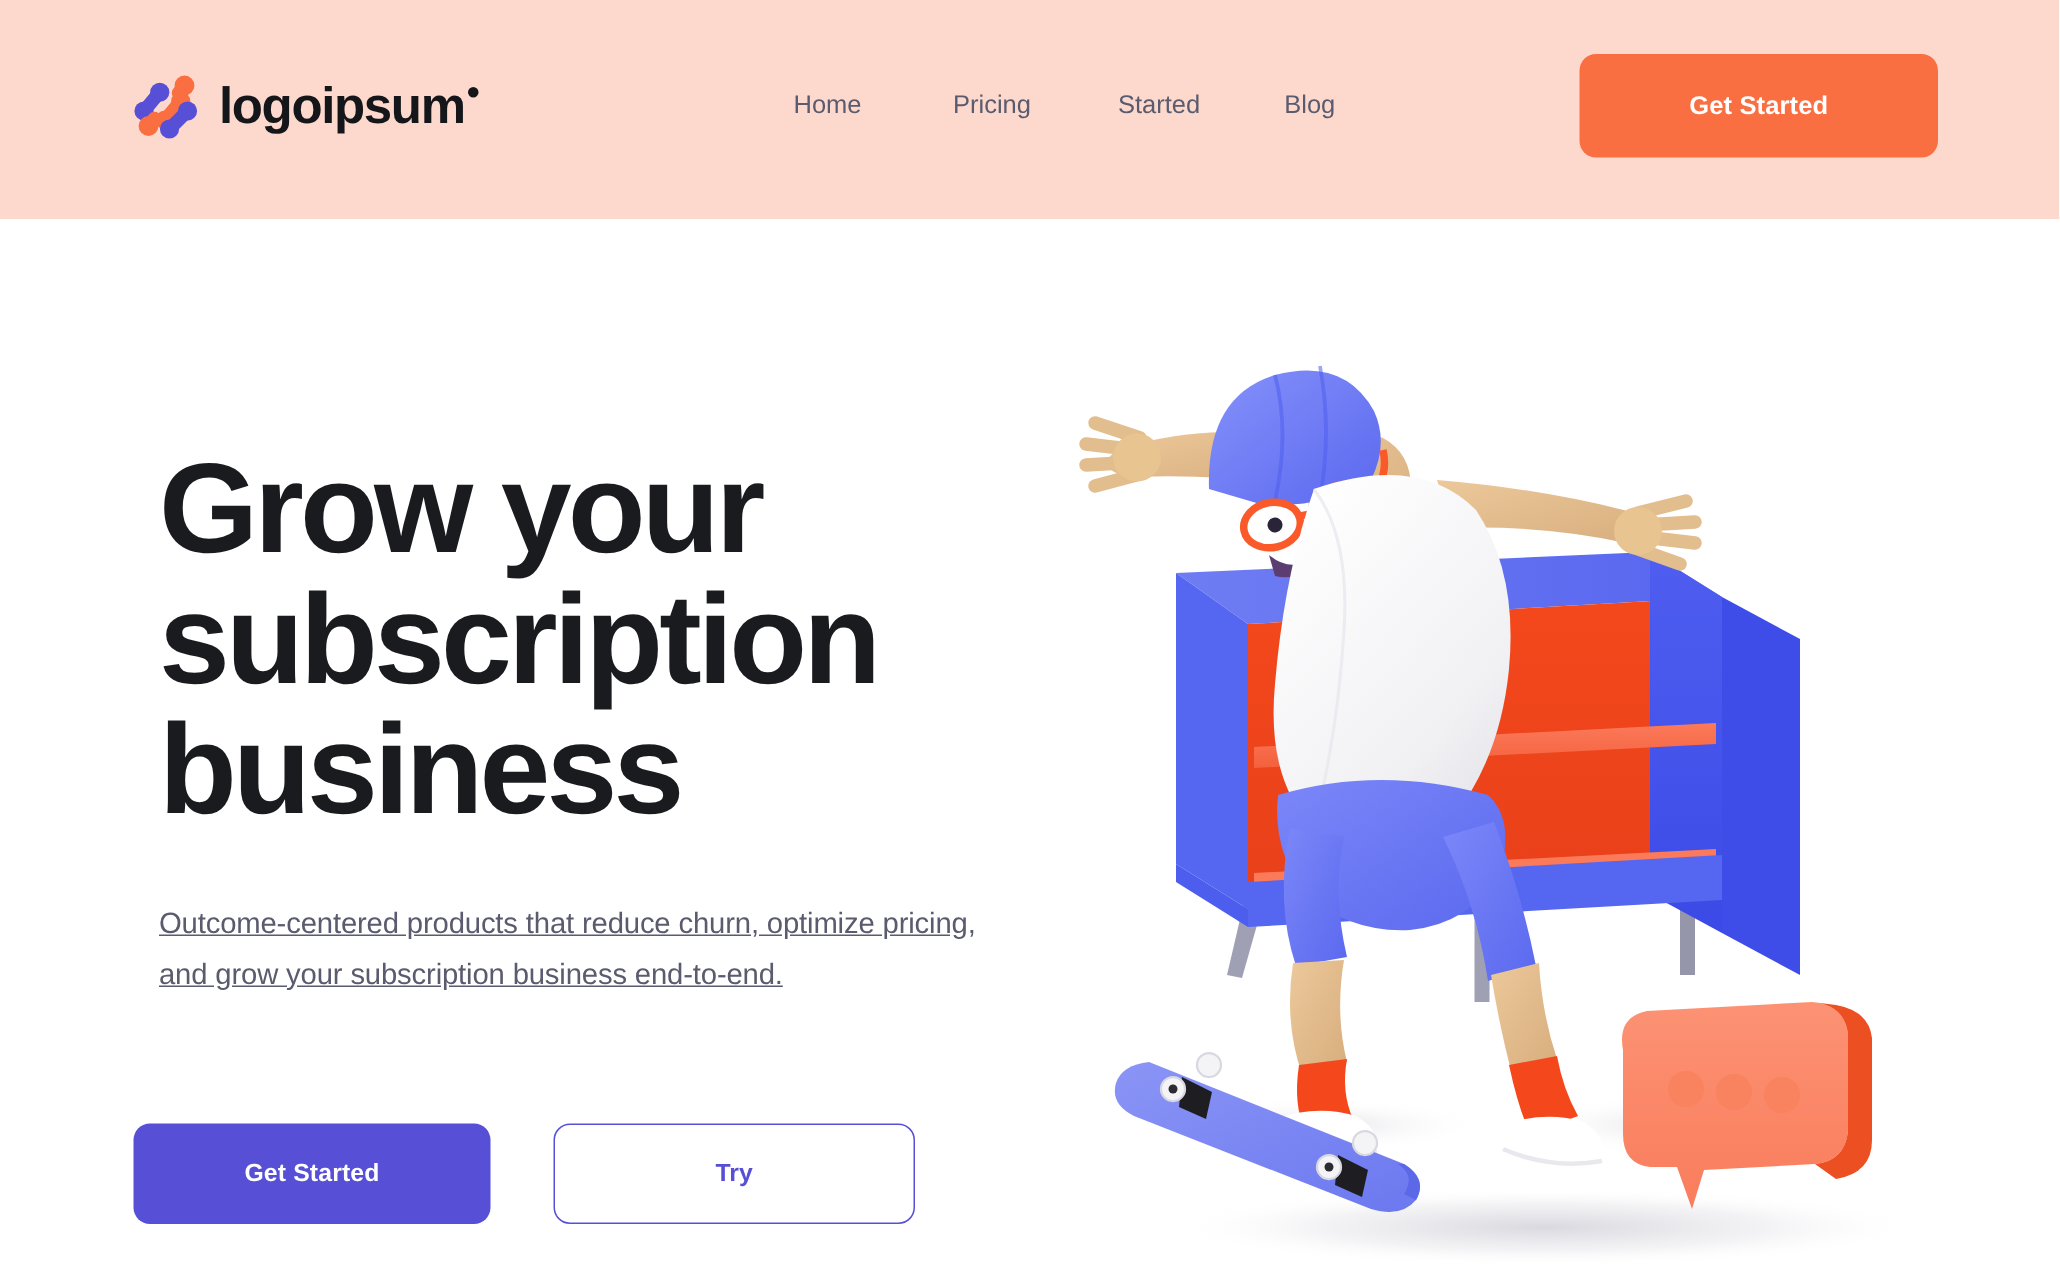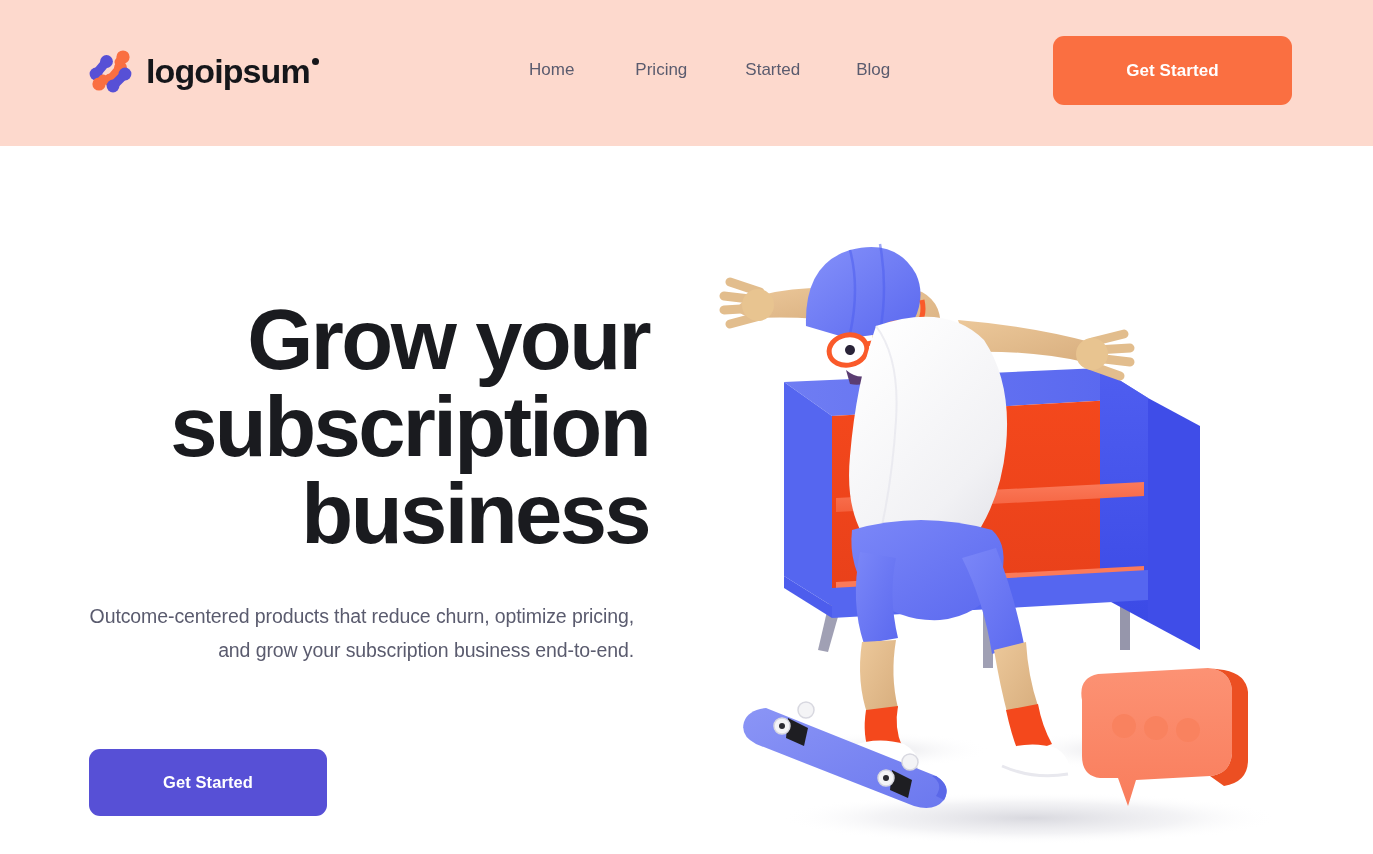--- a/index.html
+++ b/index.html
@@ -110,43 +110,43 @@
     letter-spacing: 0.1px;
     cursor: pointer;
     display: flex;
     align-items: center;
     justify-content: center;
   }
 
   
   .hero-copy {
     position: absolute;
-    left: 89px;
+    left: 106px;
     top: 296px;
     width: 560px;
-    text-align: right;
   }
 
   .hero-title {
     font-size: 85px;
     line-height: 87px;
     font-weight: 700;
     letter-spacing: -2.6px;
     color: #1a1b1f;
     white-space: pre-line;
   }
 
   .hero-sub {
     margin-top: 42px;
     font-size: 19.5px;
     line-height: 34px;
     font-weight: 400;
     color: #5a5b6e;
     letter-spacing: -0.1px;
     max-width: 545px;
+    text-decoration: underline;
   }
 
   .hero-actions {
     position: absolute;
     left: 89px;
     top: 749px;
     display: flex;
     align-items: center;
     gap: 42px;
   }
@@ -235,20 +235,21 @@
 
   <div class="hero-copy">
     <h1 class="hero-title">Grow your
 subscription
 business</h1>
     <p class="hero-sub">Outcome-centered products that reduce churn, optimize pricing, and grow your subscription business end-to-end.</p>
   </div>
 
   <div class="hero-actions">
     <button class="btn btn-primary">Get Started</button>
+    <button class="btn btn-secondary">Try</button>
   </div>
 
   <div class="hero-art">
     <svg viewBox="0 0 640 624" xmlns="http://www.w3.org/2000/svg" aria-hidden="true">
       <defs>
         <linearGradient id="gShelfTop" x1="0" y1="0" x2="1" y2="0">
           <stop offset="0%" stop-color="#6f7df3"></stop>
           <stop offset="100%" stop-color="#5766ef"></stop>
         </linearGradient>
         <linearGradient id="gShelfSide" x1="0" y1="0" x2="0" y2="1">

